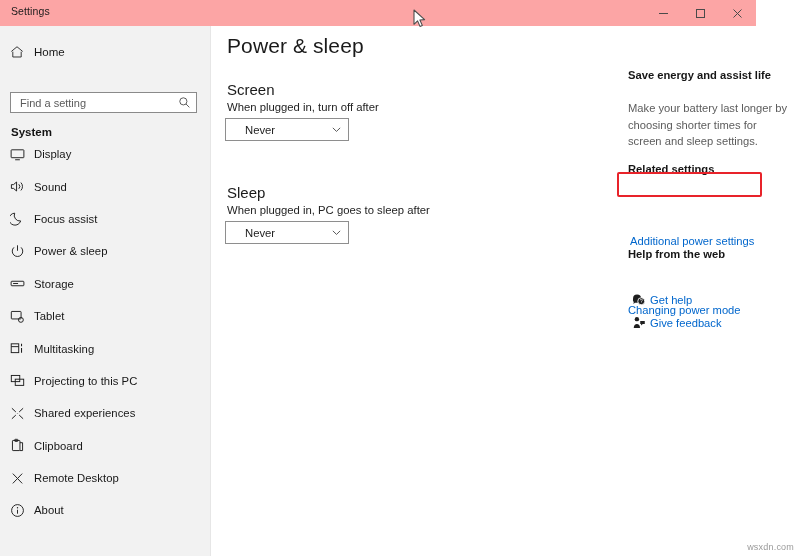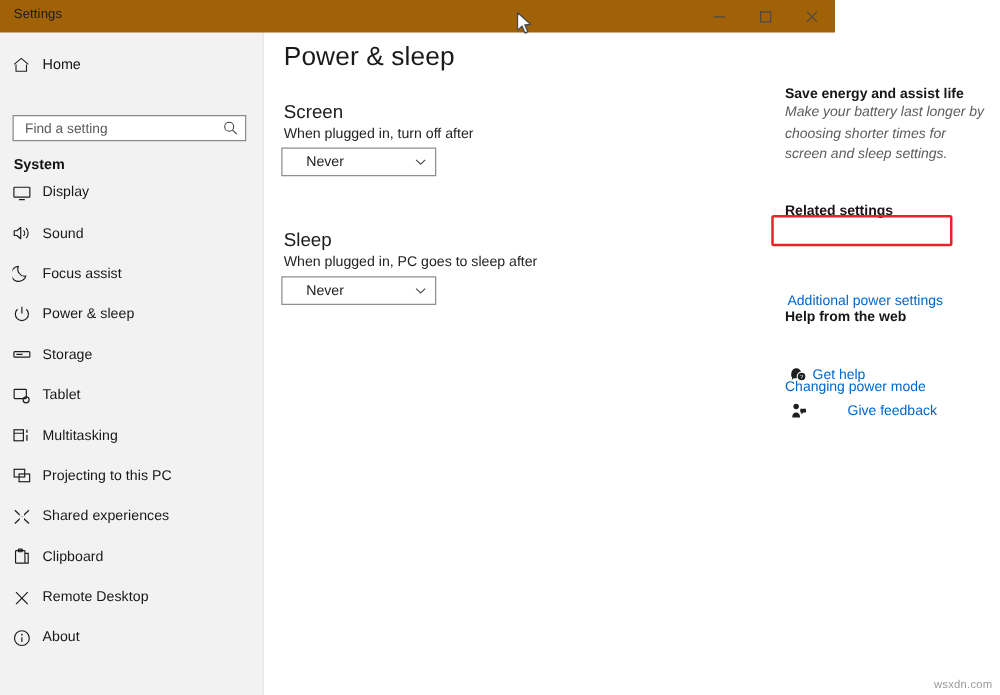--- a/index.html
+++ b/index.html
@@ -17,22 +17,22 @@
     width: 800px;
     height: 556px;
     background: #ffffff;
     overflow: hidden;
   }
 
   
   .titlebar {
     position: absolute;
     top: 0; left: 0;
-    width: 668px; height: 26px;
-    background: #a16207;
+    width: 756px; height: 26px;
+    background: #fca5a5;
     z-index: 30;
   }
   .titlebar-text {
     position: absolute;
     left: 11px; top: 5px;
     font-size: 10.5px;
     color: #1b1b1b;
     letter-spacing: .1px;
   }
   .wincontrols {
@@ -212,21 +212,21 @@
     position: absolute;
     left: 0;
     font-size: 11.2px;
     color: #0066cc;
     text-decoration: none;
     cursor: pointer;
     margin-top: 32px;
   }
 
   .save-head    { top: 43px; }
-  .save-body    { top: 56px; font-style: italic; }
+  .save-body    { top: 74px; }
   .related-head { top: 137px; }
   .addl-link    { top: 177px; left: 2px; }
   .help-head    { top: 222px; }
   .chg-link     { top: 246px; }
 
   
   .redbox {
     position: absolute;
     left: -11px; top: 146px;
     width: 145px; height: 25px;
@@ -246,21 +246,21 @@
     width: 22px;
     display: flex; align-items: center; justify-content: center;
     color: #1f1f1f;
   }
   .bl-text {
     font-size: 11.2px;
     color: #0066cc;
     cursor: pointer;
   }
   .gethelp-row  { top: 265px; }
-  .feedback-row { top: 294px; gap: 28px; }
+  .feedback-row { top: 288px; }
 
   
   .cursor {
     position: absolute;
     left: 413px; top: 9px;
     z-index: 60;
     pointer-events: none;
   }
 
   

